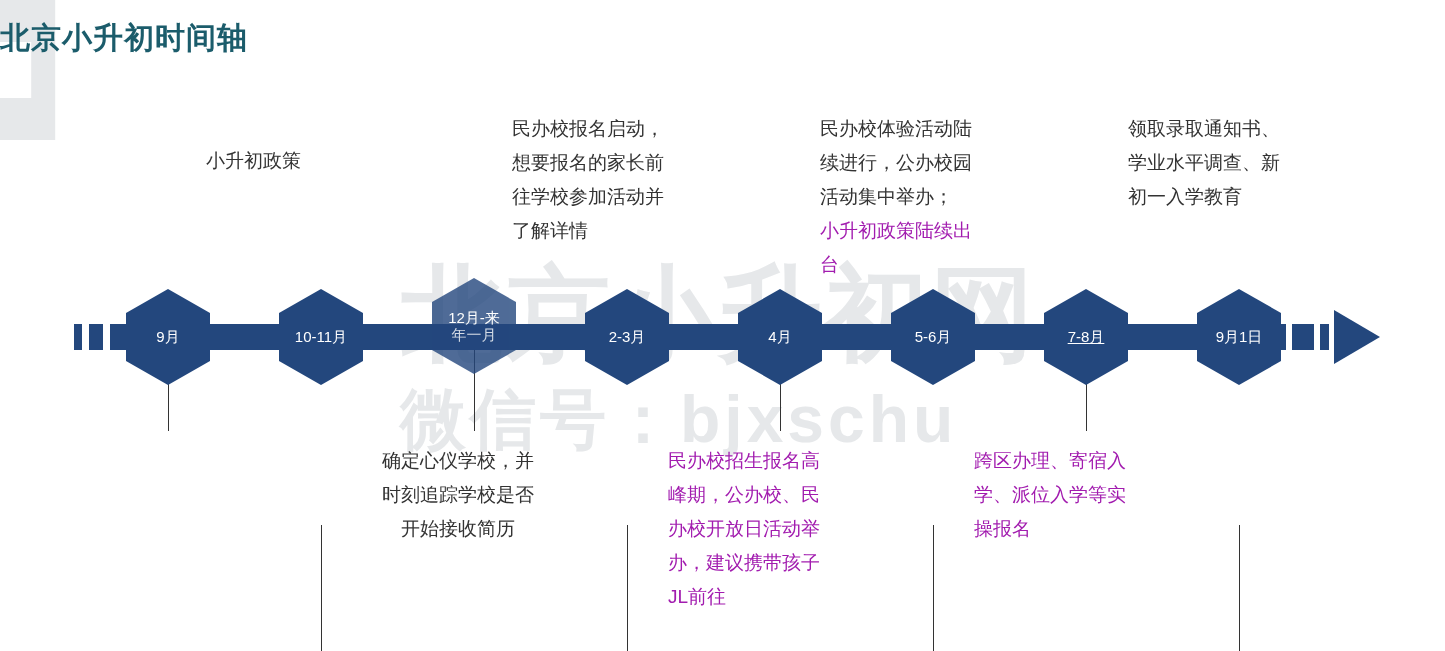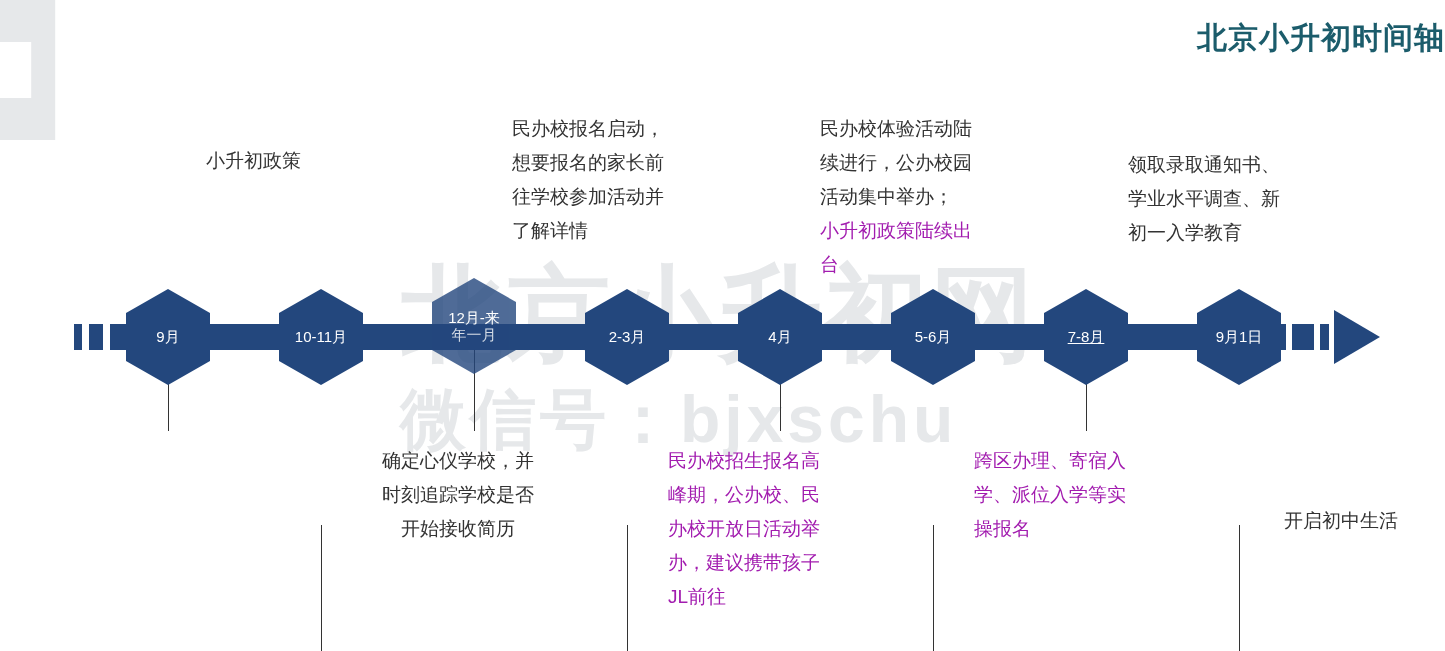--- a/index.html
+++ b/index.html
@@ -51,21 +51,21 @@
     line-height: 1;
     margin-top: 26px;
   }
 
   
   #title {
     position: absolute;
     left: 0;
     top: 18px;
     width: 1445px;
-    text-align: right;
+    text-align: left;
     font-size: 30px;
     font-weight: 700;
     color: #1b5c6b;
     letter-spacing: 1px;
     z-index: 6;
   }
 
   
   #timeline-layer { position: absolute; left: 0; top: 0; width: 1445px; height: 651px; z-index: 3; }
   .bar {
@@ -250,23 +250,20 @@
     <span class="ln red">小升初政策陆续出</span>
     <span class="ln red">台</span>
   </div>
 
   <div class="tblock" style="left:974px; top:444px;">
     <span class="ln red">跨区办理、寄宿入</span>
     <span class="ln red">学、派位入学等实</span>
     <span class="ln red">操报名</span>
   </div>
 
-  <div class="tblock" style="left:1128px; top:112px;margin-top:36px;">
+  <div class="tblock" style="left:1128px; top:112px;">
     <span class="ln">领取录取通知书、</span>
     <span class="ln">学业水平调查、新</span>
     <span class="ln">初一入学教育</span>
   </div>
 
-  <div class="tblock" style="left:1284px; top:504px;">
-    <span class="ln">开启初中生活</span>
-  </div>
 
 </div>
 
 </body></html>

